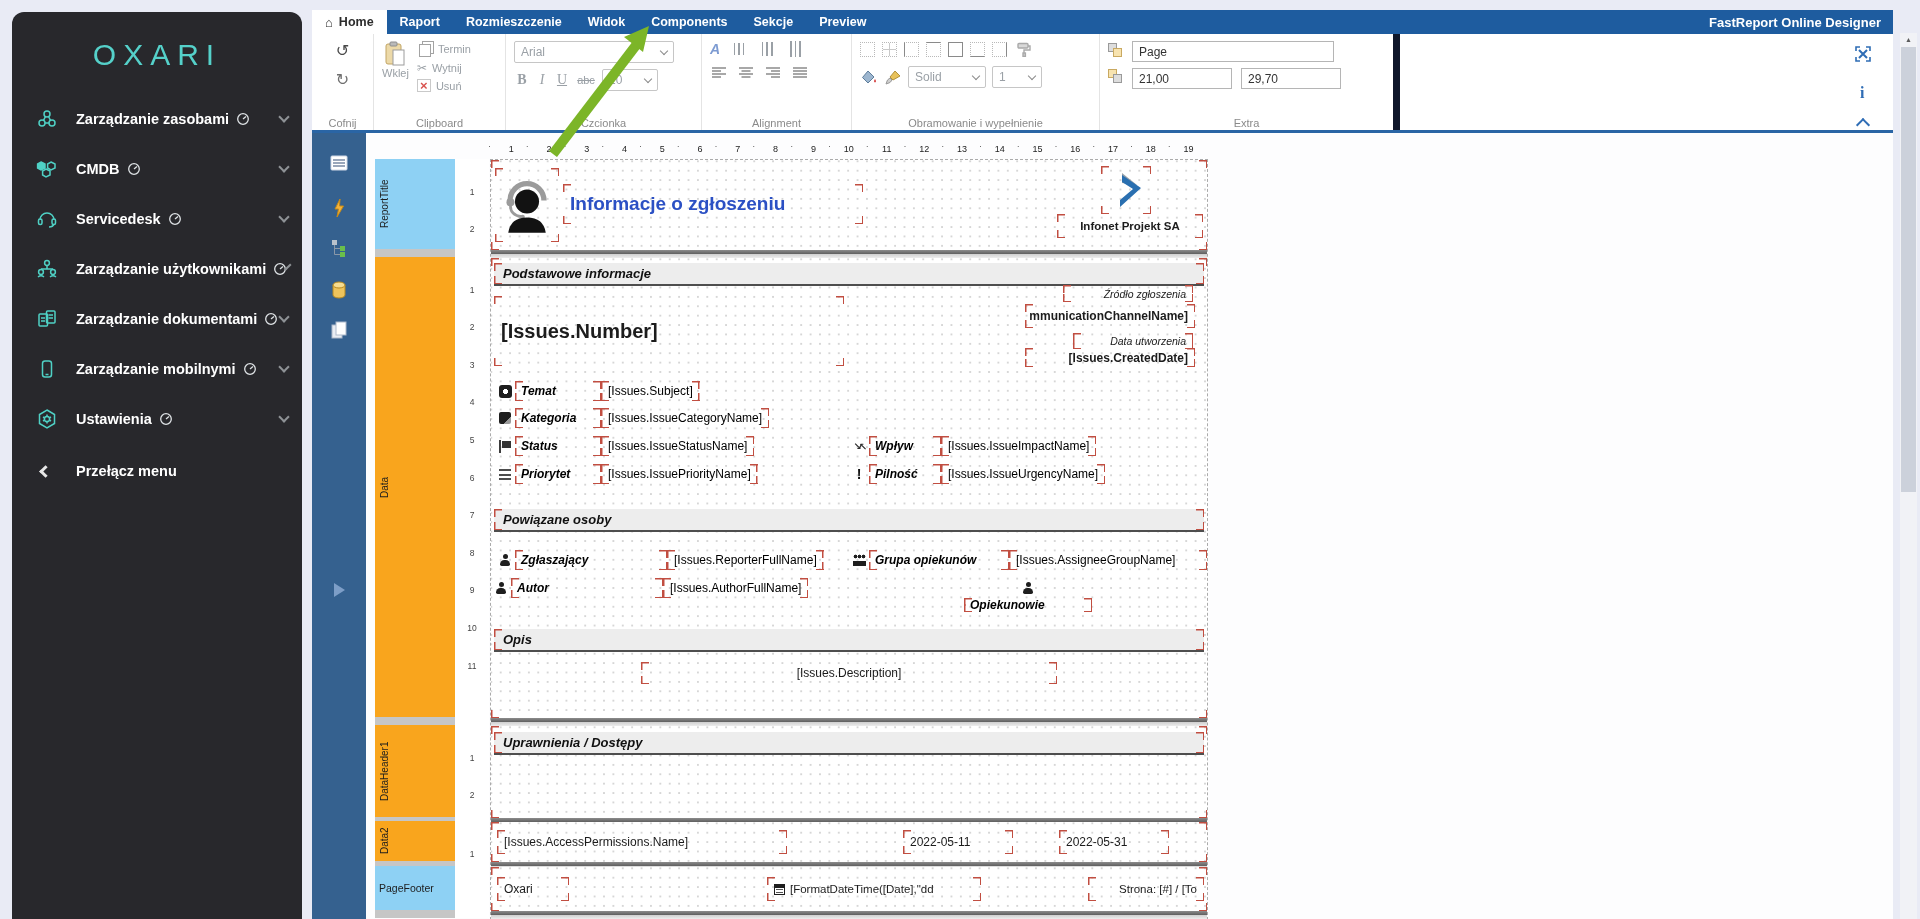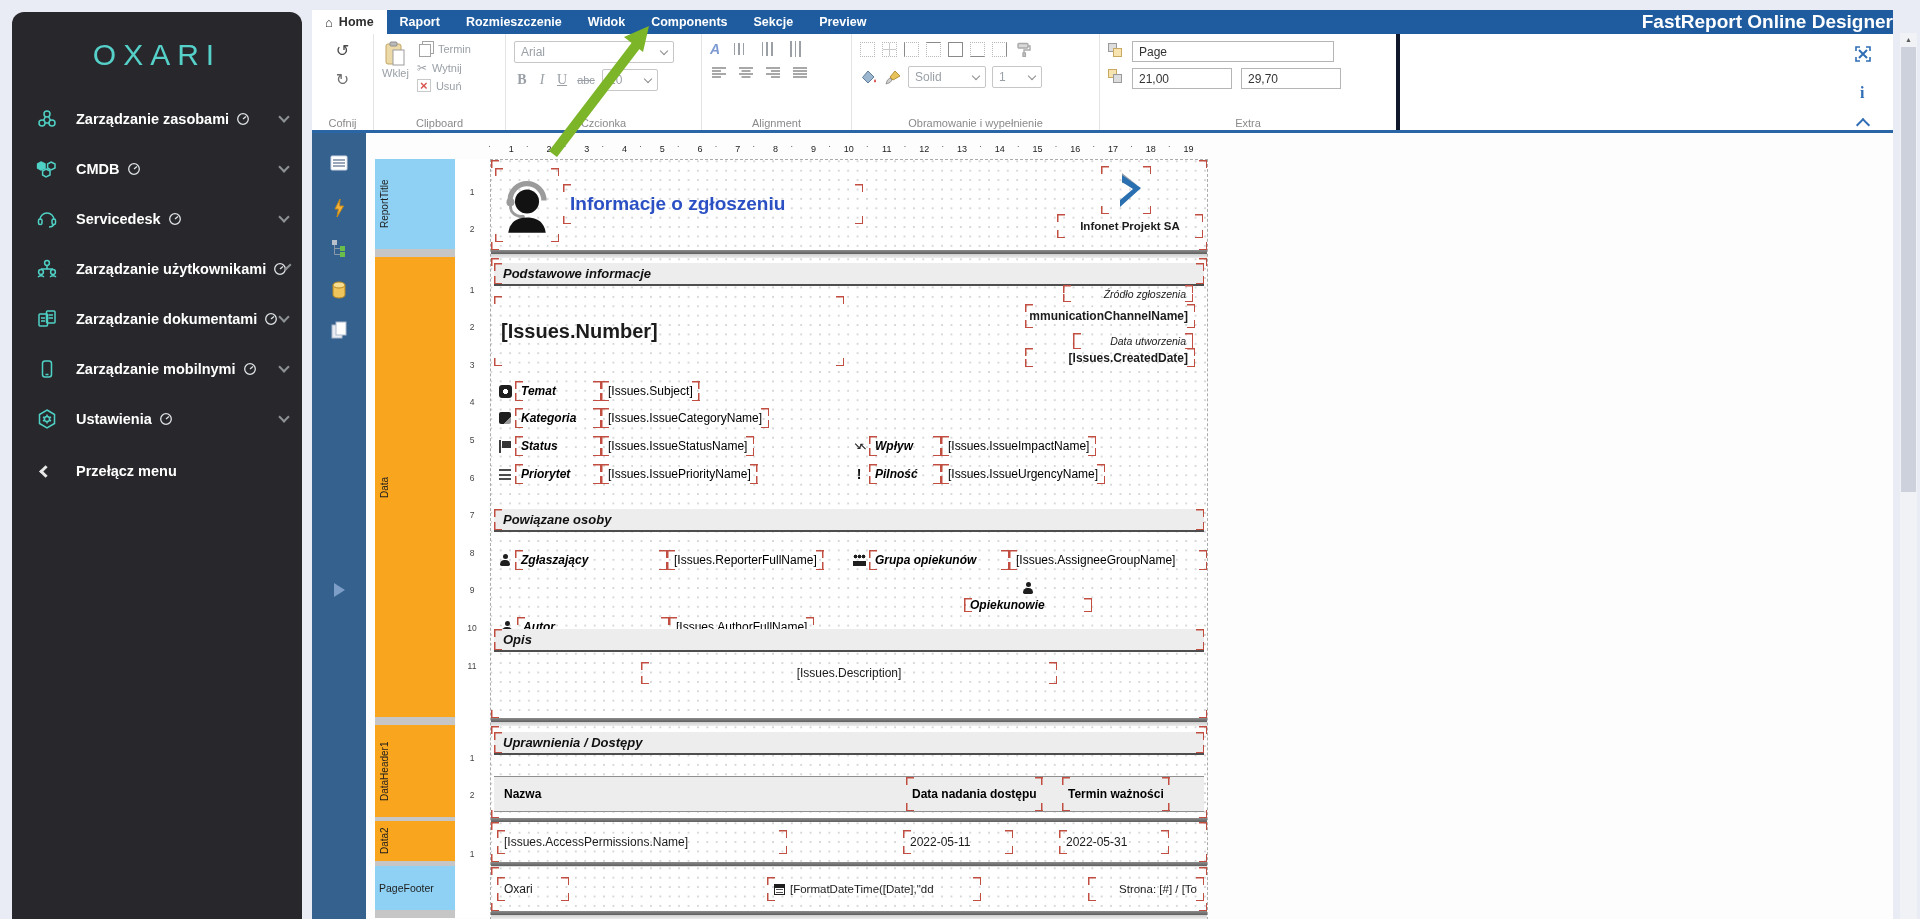--- a/index.html
+++ b/index.html
@@ -20,21 +20,21 @@
     transform:rotate(45deg);margin-top:-4px;}
   .chevl{width:9px;height:9px;border-left:3px solid #e8e8e8;border-bottom:3px solid #e8e8e8;
     transform:rotate(45deg);margin:0 10px 0 6px;}
 
   
   #tabbar{position:absolute;left:312px;top:10px;width:1581px;height:24px;background:#1e5c9f;
     display:flex;align-items:stretch;color:#fff;}
   .rtab{display:flex;align-items:center;padding:0 13px;font-size:12.5px;font-weight:bold;cursor:pointer;white-space:nowrap;}
   .rtab.active{background:#fff;color:#2d2d2d;}
   .home-ico{margin-right:6px;font-size:13px;}
-  #brand{margin-left:auto;display:flex;align-items:center;font-size:19px;font-weight:bold;}
+  #brand{margin-left:auto;display:flex;align-items:center;padding-right:12px;font-size:13px;font-weight:bold;}
 
   #toolbar{position:absolute;left:312px;top:34px;width:1581px;height:99px;background:#fff;
     border-bottom:3px solid #2a65a5;display:flex;}
   .tbgroup{position:relative;border-right:1px solid #e4e4e4;padding:7px 8px 16px;display:flex;gap:8px;}
   .tblabel{position:absolute;left:0;right:0;bottom:1px;text-align:center;font-size:11px;color:#8a8a8a;white-space:nowrap;}
   .tbcol{display:flex;flex-direction:column;gap:6px;}
   .tbrow{display:flex;align-items:center;gap:5px;}
   .btn{display:flex;align-items:center;justify-content:center;color:#4a4a4a;cursor:pointer;border-radius:2px;}
   .dis{color:#9aa0a6;}
   .selectbox{display:flex;align-items:center;justify-content:space-between;border:1px solid #c6c6c6;
@@ -446,21 +446,21 @@
         </div>
         <div class="selectbox" style="width:50px;">
           <span>1</span>
           <span class="sb-chev"></span>
         </div>
       </div>
     </div>
     <div class="tblabel">Obramowanie i wypełnienie</div>
   </div>
 
-  <div class="tbgroup" style="width:300px;border-right:4px solid #0f172a;">
+  <div class="tbgroup" style="width:300px;border-right:7px solid #0f172a;">
     <div class="tbcol" style="gap:10px;padding-top:2px;">
       <div class="layico">
           <i></i>
           <i></i>
         </div>
       <div class="layico back">
           <i></i>
           <i></i>
         </div>
     </div>
@@ -755,21 +755,21 @@
         <span class="ric">
             <span class="i-group"></span>
           </span>
         <span class="rlab sel" style="width:140px;">
             <span>Grupa opiekunów</span>
           </span>
         <span class="rval sel" style="flex:1;">
             <span>[Issues.AssigneeGroupName]</span>
           </span>
       </div>
-      <div class="drow" style="left:6px;top:320px;margin-top:39px;">
+      <div class="drow" style="left:0;top:320px;">
         <span class="ric">
             <span class="i-person"></span>
           </span>
         <span class="rlab sel" style="width:152px;">
             <span>Autor</span>
           </span>
         <span class="rval sel">
             <span>[Issues.AuthorFullName]</span>
           </span>
       </div>
@@ -795,31 +795,20 @@
     </div>
 
     <div class="brow h8 psep"></div>
 
     <div class="brow h92 gridbg">
       <i class="ov sel"></i>
       <div class="sechdr" style="top:6px;">
         <i class="ov sel"></i>
           <span>Uprawnienia / Dostępy</span>
       </div>
-      <div style="position:absolute;left:3px;right:3px;top:50px;height:36px;background:#ededed;border-top:1px solid #8f8f8f;border-bottom:1px solid #8f8f8f;">
-        <span class="thcell" style="left:10px;">
-            <span>Nazwa</span>
-          </span>
-        <span class="thcell sel" style="left:412px;padding:0 6px;">
-            <span>Data nadania dostępu</span>
-          </span>
-        <span class="thcell sel" style="left:568px;padding:0 6px;">
-            <span>Termin ważności</span>
-          </span>
-      </div>
     </div>
 
     <div class="brow h4 psep"></div>
 
     <div class="brow h40 gridbg">
       <i class="ov sel"></i>
       <div class="fld sel" style="left:6px;top:8px;width:290px;height:24px;">
         <span>[Issues.AccessPermissions.Name]</span>
         </div>
       <div class="fld sel" style="left:412px;top:8px;width:110px;height:24px;">

